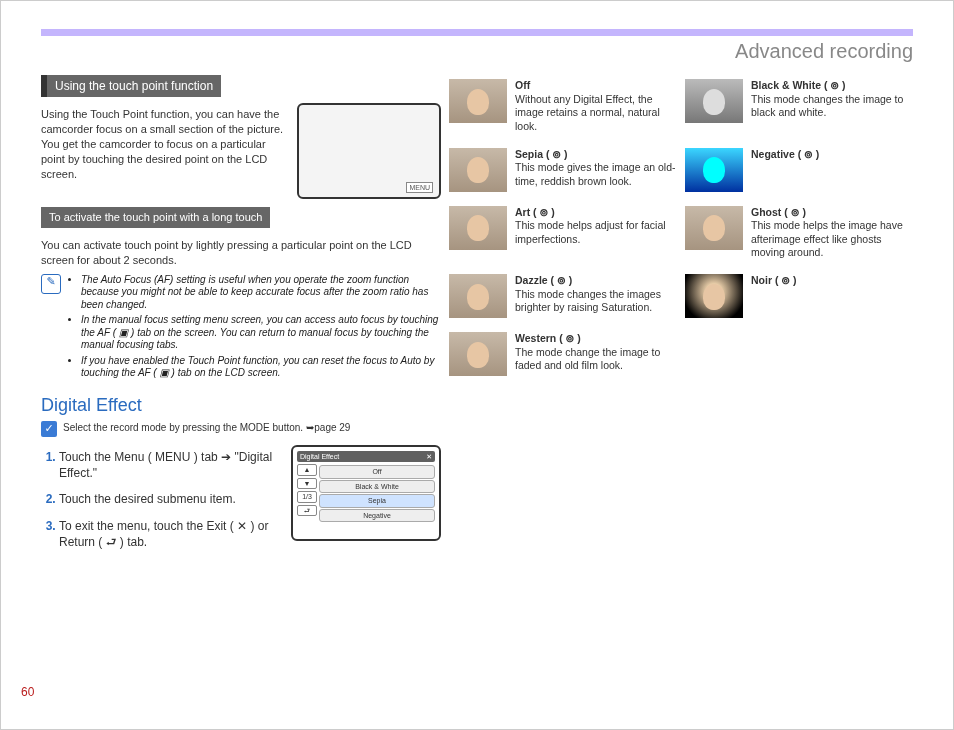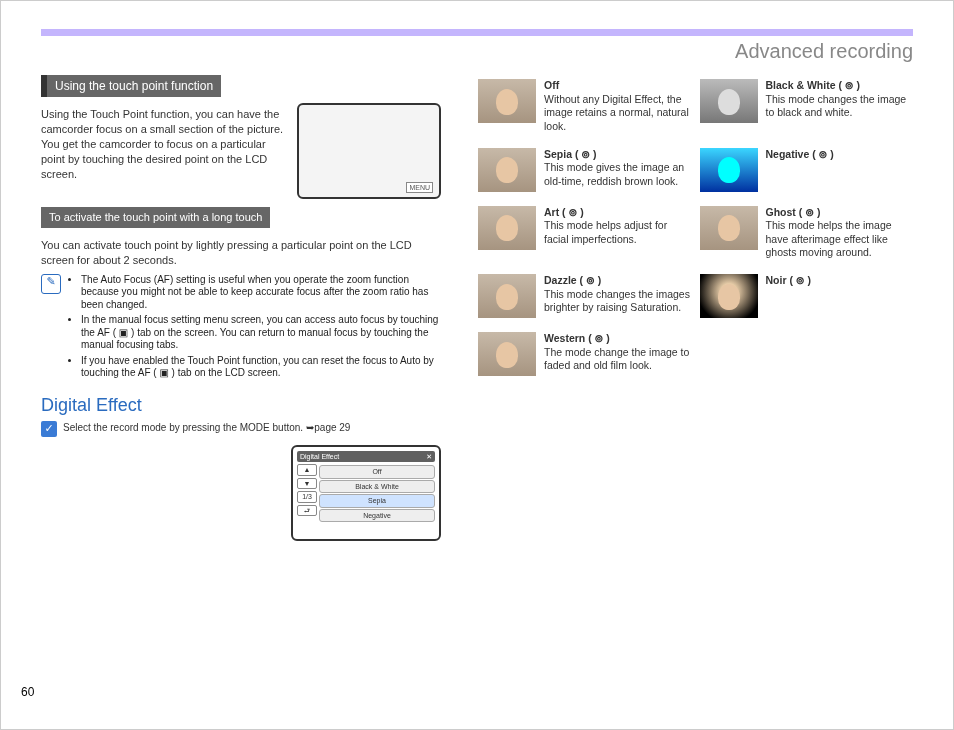--- a/index.html
+++ b/index.html
@@ -16,33 +16,33 @@
     box-sizing: border-box;
     height: 100%;
     border: 1px solid #ccc;
     position: relative;
   }
   .pagenum {
     position: absolute;
     left: 20px;
     bottom: 30px;
     font-size: 12px;
-    color: #000000;
+    color: #b91c1c;
   }
   .header-title {
     text-align: right;
     font-size: 20px;
     color: #888;
     border-top: 7px solid #c4b5fd;
     padding-top: 4px;
     margin-bottom: 8px;
   }
   .columns {
     display: flex;
-    gap: 37px;
+    gap: 8px;
   }
   .col-left  { width: 400px; font-size: 11px; line-height: 1.35; }
   .col-right { flex: 1; font-size: 10.5px; line-height: 1.3; }
   .bar-heading {
     background: #666;
     color: #fff;
     display: inline-block;
     padding: 3px 8px;
     font-size: 12px;
     margin: 4px 0 6px 0;
@@ -77,21 +77,21 @@
     line-height: 1.25;
     color: #222;
   }
   .notes .icon {
     width: 18px; height: 18px; border: 1px solid #2a6bbf;
     color: #2a6bbf; text-align: center; font-size: 11px;
     border-radius: 3px;
     flex: 0 0 18px;
   }
   .notes ul { margin: 0 0 0 14px; padding: 0; }
-  .notes li { margin-bottom: 3px; }
+  .notes li { margin-bottom: 3px; font-style: italic; }
   .check-note { display: flex; gap: 6px; font-size: 10px; margin: 4px 0 8px 0; }
   .check-note .icon {
     width: 16px; height: 16px; background: #3a7bd5; color: #fff;
     font-size: 11px; text-align: center; border-radius: 2px;
     flex: 0 0 16px;
   }
   ol.steps { font-size: 12px; margin: 4px 0 0 18px; padding: 0; }
   ol.steps li { margin-bottom: 10px; }
   ol.steps li::marker { color: #2a6bbf; font-weight: bold; }
   .menu-shot {
@@ -191,20 +191,25 @@
               <div>⮐</div>
             </div>
             <div class="list">
               <div class="row">Off</div>
               <div class="row">Black &amp; White</div>
               <div class="row sel">Sepia</div>
               <div class="row">Negative</div>
             </div>
           </div>
         </div>
+        <ol class="steps">
+          <li>Touch the Menu ( MENU ) tab ➔ "Digital Effect."</li>
+          <li>Touch the desired submenu item.</li>
+          <li>To exit the menu, touch the Exit ( ✕ ) or Return ( ⮐ ) tab.</li>
+        </ol>
       </div>
     </div>
 
     <div class="col-right">
       <div class="effects-grid" id="effects-grid">
           <div class="thumb ">
             <div class="face"></div>
           </div>
           <div>
             <div class="eff-title">Off</div>

